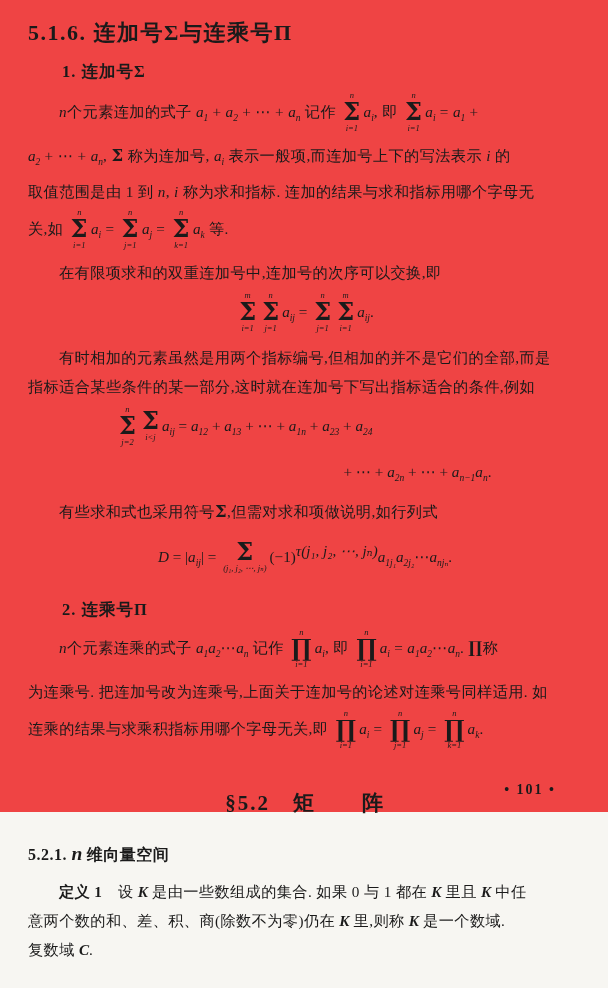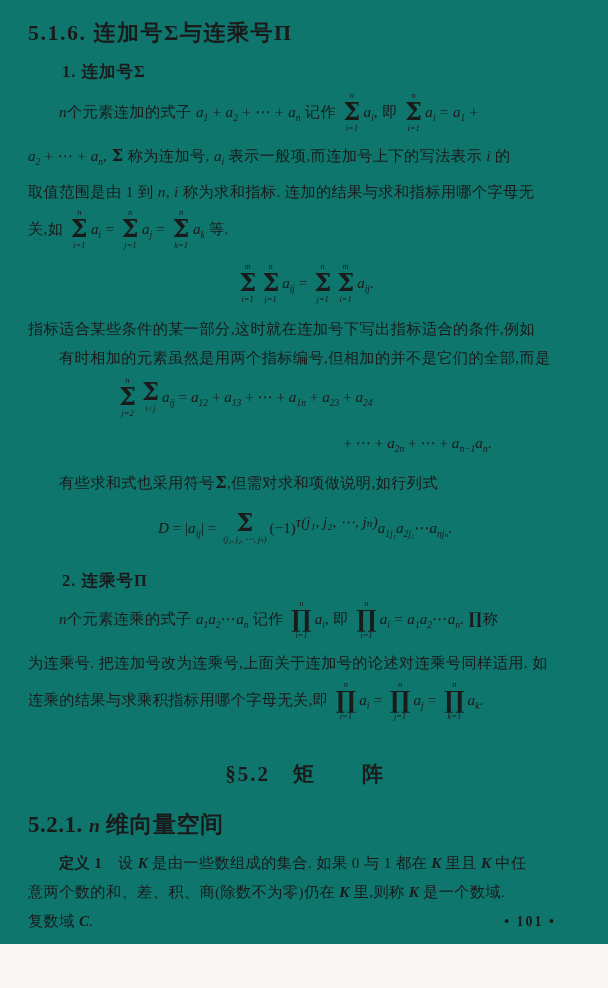--- a/index.html
+++ b/index.html
@@ -1,19 +1,19 @@
 <!DOCTYPE html>
 <html><head>
 <meta charset="utf-8">
 <style>
   html,body{margin:0;padding:0;width:608px;height:988px;overflow:hidden;
     background:#f7f6f2;color:#1a1a1a;
     font-family:"Liberation Serif","DejaVu Serif",serif;}
-  .page{position:relative;width:608px;height:944px;box-sizing:border-box;
-    padding:14px 26px 0 28px;background:#0f766e;}
+  .page{position:relative;width:608px;height:812px;box-sizing:border-box;
+    padding:14px 26px 0 28px;background:#ef4444;}
   .h1{font-size:22px;font-weight:bold;letter-spacing:1.5px;margin:4px 0 0 0;}
   .h2{font-size:16.5px;font-weight:bold;letter-spacing:1px;padding-left:34px;margin-top:13px;}
   .ln{display:block;font-size:15.2px;line-height:29px;white-space:nowrap;letter-spacing:0.4px;}
   .ln.tall{line-height:46px;}
   .ln.ind{padding-left:31px;}
   .fml{display:block;font-size:15.2px;text-align:center;white-space:nowrap;}
   .fml.tall{line-height:50px;}
   .fml.left1{text-align:left;padding-left:88px;}
   .fml.left2{text-align:center;padding-left:225px;line-height:30px;}
   .tx{font-style:normal;}
@@ -25,21 +25,21 @@
   .opin{font-size:16.5px;font-weight:bold;font-family:"DejaVu Serif",serif;}
   sup.sp{font-size:15px;font-style:italic;letter-spacing:0;}
   .bigop{display:inline-flex;flex-direction:column;align-items:center;
     vertical-align:middle;line-height:1;margin:0 3px;position:relative;top:-1px;}
   .bigop .lim{font-size:8.5px;font-style:italic;line-height:1.15;letter-spacing:0;}
   .bigop .opg{font-size:24px;font-weight:bold;line-height:0.95;
     font-family:"DejaVu Serif",serif;font-style:normal;}
   .sechead{font-size:21px;font-weight:bold;text-align:center;
     letter-spacing:2px;margin-top:30px;line-height:30px;}
   .h21{font-size:19.5px;font-weight:bold;margin-top:22px;line-height:28px;letter-spacing:0.5px;}
-  .h21 .bd{font-size:23px;}
+  .h21 .bd{font-size:16px;}
   .pagenum{position:absolute;right:52px;bottom:14px;font-size:14px;
     font-weight:bold;letter-spacing:2px;}
   .grp{margin:0;}
   .mt4{margin-top:4px;} .mt6{margin-top:6px;} .mt8{margin-top:8px;}
 </style>
 </head>
 <body>
 
 <div class="page">
 
@@ -67,42 +67,43 @@
           <span class="lim">n</span>
           <span class="opg">Σ</span>
           <span class="lim">j=1</span>
         </span><span class="var">a<sub>j</sub></span><span class="tx"> = </span><span class="bigop">
           <span class="lim">n</span>
           <span class="opg">Σ</span>
           <span class="lim">k=1</span>
         </span><span class="var">a<sub>k</sub></span><span class="tx"> 等.</span></div>
   </div>
 
+  <div class="ln ind"><span class="tx">在有限项求和的双重连加号中,连加号的次序可以交换,即</span></div>
 
   <div class="fml tall"><span class="bigop">
         <span class="lim">m</span>
         <span class="opg">Σ</span>
         <span class="lim">i=1</span>
       </span><span class="bigop">
         <span class="lim">n</span>
         <span class="opg">Σ</span>
         <span class="lim">j=1</span>
       </span><span class="var">a<sub>ij</sub></span><span class="tx"> = </span><span class="bigop">
         <span class="lim">n</span>
         <span class="opg">Σ</span>
         <span class="lim">j=1</span>
       </span><span class="bigop">
         <span class="lim">m</span>
         <span class="opg">Σ</span>
         <span class="lim">i=1</span>
       </span><span class="var">a<sub>ij</sub></span><span class="tx">.</span></div>
 
   <div class="grp">
+    <div class="ln ind"><span class="tx">有时相加的元素虽然是用两个指标编号,但相加的并不是它们的全部,而是</span></div>
     <div class="ln"><span class="tx">指标适合某些条件的某一部分,这时就在连加号下写出指标适合的条件,例如</span></div>
-    <div class="ln ind"><span class="tx">有时相加的元素虽然是用两个指标编号,但相加的并不是它们的全部,而是</span></div>
   </div>
 
   <div class="fml tall left1"><span class="bigop">
         <span class="lim">n</span>
         <span class="opg">Σ</span>
         <span class="lim">j=2</span>
       </span><span class="bigop">
         <span class="opg">Σ</span>
         <span class="lim">i&lt;j</span>
       </span><span class="var">a<sub>ij</sub></span><span class="tx"> = </span><span class="var">a<sub>12</sub></span><span class="tx"> + </span><span class="var">a<sub>13</sub></span><span class="tx"> + ⋯ + </span><span class="var">a<sub>1n</sub></span><span class="tx"> + </span><span class="var">a<sub>23</sub></span><span class="tx"> + </span><span class="var">a<sub>24</sub></span></div>

